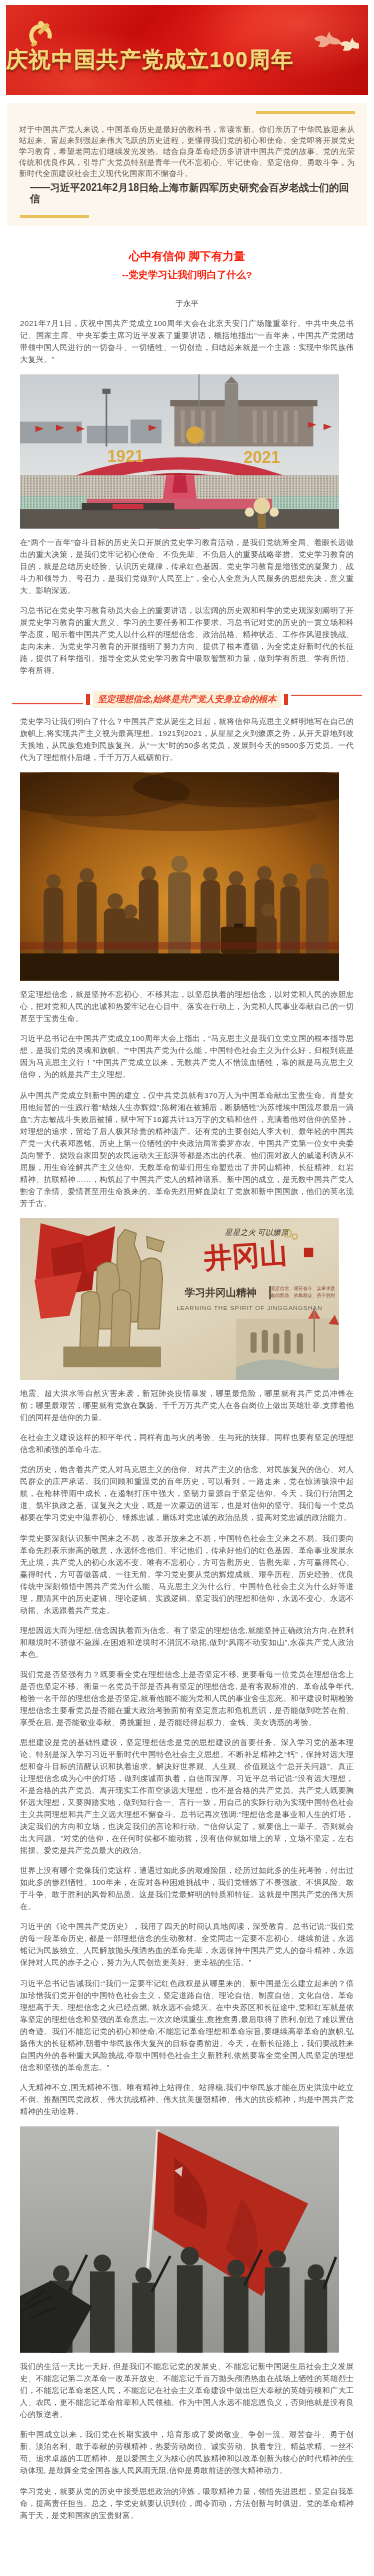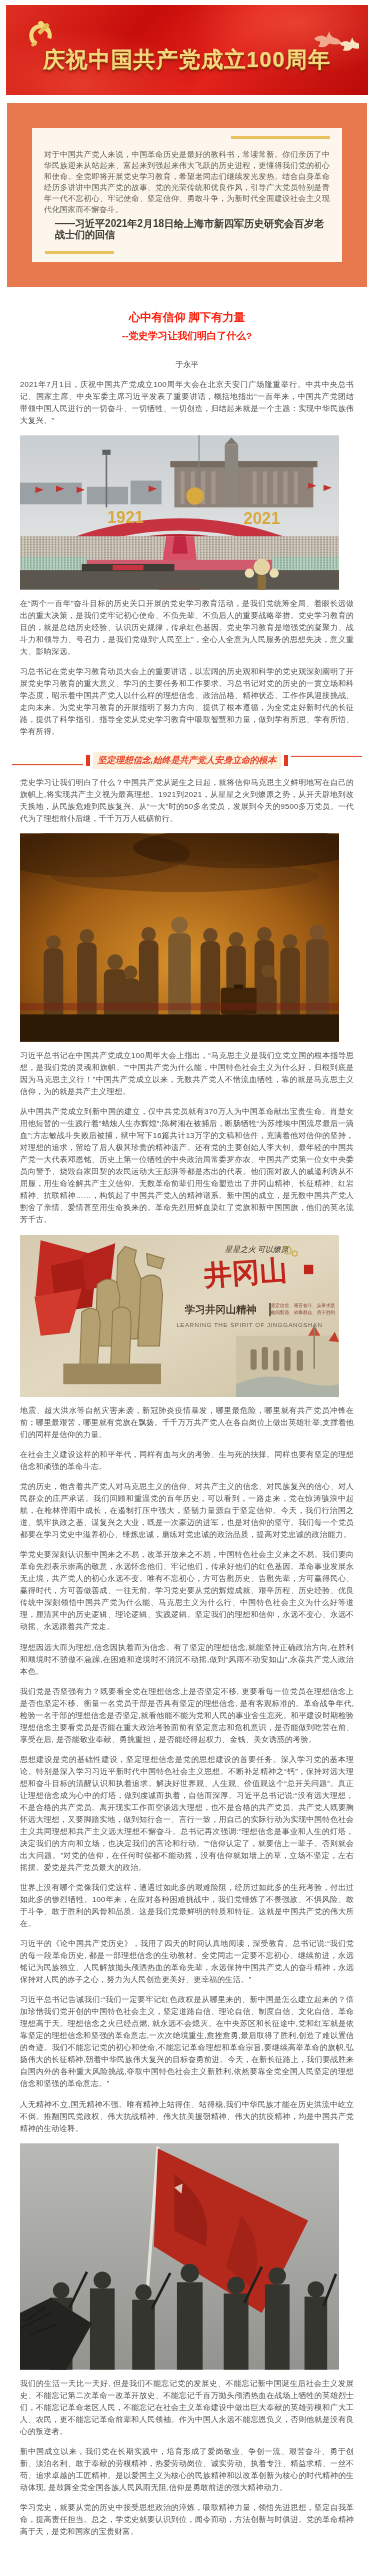--- a/index.html
+++ b/index.html
@@ -6,28 +6,28 @@
   body { width:374px; font-family:"Liberation Sans", sans-serif; }
   .page { width:374px; height:3984px; overflow:hidden; background:#fff; position:relative; }
 
   
   .banner { position:relative; margin:5.2px 6.2px 0; height:90px; overflow:hidden;
             background:linear-gradient(130deg,#e03024 0%,#c70d0a 35%,#e2221b 60%,#b90b08 100%); }
   .banner:before { content:""; position:absolute; left:-31px; bottom:-46px; width:216px; height:113px;
             background:radial-gradient(ellipse at center, rgba(255,96,70,.55), rgba(255,96,70,0) 70%); border-radius:50%; }
   .banner:after  { content:""; position:absolute; right:-41px; top:-36px; width:222px; height:108px;
             background:radial-gradient(ellipse at center, rgba(255,120,90,.40), rgba(255,120,90,0) 70%); border-radius:50%; }
-  .banner-title { position:absolute; z-index:3; left:0; right:0; top:40px; margin:0; text-align:center;
+  .banner-title { position:absolute; z-index:3; left:0; right:0; top:40px; margin:0; text-align:left;
             font-size:21.6px; font-weight:bold; letter-spacing:1px; color:#f6d77c;
             text-shadow:0 1px 0 #8a4006, 0 2.1px 2.6px rgba(60,10,0,.55), 0 -0.5px 0 #fff3c4; }
   .banner-emblem { position:absolute; z-index:3; left:20.6px; top:15.5px; }
   .banner-doves  { position:absolute; z-index:3; right:9.3px; top:19.6px; }
 
   
-  .quote-wrap { margin:8.2px 6.7px 0; background:#e8794e; padding:25px; }
+  .quote-wrap { margin:8.2px 6.7px 0; background:#e8794e; padding:0;border-radius:21px; }
   .quote-inner { position:relative; background:#fcf6ec; padding:20.6px 12.4px 21.6px; }
   .qbar-top { position:absolute; top:7.7px; right:12.4px; width:99px; height:3.1px; background:#eac25d; }
   .qbar-bottom { position:absolute; bottom:7.7px; left:13.4px; width:69px; height:3.1px; background:#eac25d; }
   .quote-text { margin:0; font-size:7.7px; line-height:11px; letter-spacing:0.2px; color:#5f5b52; text-align:justify; }
   .quote-attr { margin:3.1px 0 0; padding-left:1.1em; font-size:10px; line-height:11px; font-weight:bold; color:#3f3d36; }
 
   
   .article { padding:0 20px; }
   .article-title { margin:23px 0 0; text-align:center; font-size:11.3px; font-weight:bold; color:#fb200d; }
   .article-subtitle { margin:5.2px 0 0; text-align:center; font-size:9.8px; font-weight:bold; color:#fb200d; }
@@ -231,20 +231,21 @@
                 <circle cx="482" cy="268" r="13" fill="#6e4a22"></circle>
                 <rect x="465" y="280" width="34" height="94" rx="10"></rect>
               </g>
       </g>
       <rect x="390" y="300" width="70" height="52" rx="6" fill="#402508"></rect>
       <rect x="416" y="294" width="18" height="8" fill="#2e1a05"></rect>
       <rect x="0" y="330" width="620" height="14" fill="#7a1f16" opacity="0.45"></rect>
       <rect x="0" y="352" width="620" height="53" fill="#2c1906"></rect>
     </svg>
   </figure>
+<p class="para">坚定理想信念，就是坚持不忘初心、不移其志，以坚忍执着的理想信念，以对党和人民的赤胆忠心，把对党和人民的忠诚和热爱牢记在心目中、落实在行动上，为党和人民事业奉献自己的一切甚至于宝贵生命。</p>
         <p class="para">习近平总书记在中国共产党成立100周年大会上指出，“马克思主义是我们立党立国的根本指导思想，是我们党的灵魂和旗帜。”“中国共产党为什么能，中国特色社会主义为什么好，归根到底是因为马克思主义行！”中国共产党成立以来，无数共产党人不惜流血牺牲，靠的就是马克思主义信仰，为的就是共产主义理想。</p>
         <p class="para">从中国共产党成立到新中国的建立，仅中共党员就有370万人为中国革命献出宝贵生命。肖楚女用他短暂的一生践行着“蜡烛人生亦辉煌”;陈树湘在被捕后，断肠牺牲“为苏维埃中国流尽最后一滴血”;方志敏战斗失败后被捕，狱中写下16篇共计13万字的文稿和信件，充满着他对信仰的坚持，对理想的追求，留给了后人极其珍贵的精神遗产。还有党的主要创始人李大钊、最年轻的中国共产党一大代表邓恩铭、历史上第一位牺牲的中央政治局常委罗亦农、中国共产党第一位女中央委员向警予、烧毁自家田契的农民运动大王彭湃等都是杰出的代表。他们面对敌人的威逼利诱从不屈服，用生命诠解共产主义信仰。无数革命前辈们用生命塑造出了井冈山精神、长征精神、红岩精神、抗联精神……，构筑起了中国共产党人的精神谱系。新中国的成立，是无数中国共产党人割舍了亲情、爱情甚至用生命换来的。革命先烈用鲜血染红了党旗和新中国国旗，他们的英名流芳千古。</p>
   <figure class="photo">
     <svg width="319" height="162" viewBox="0 0 620 315" xmlns="http://www.w3.org/2000/svg">
       <defs>
         <linearGradient id="paper3" x1="0" y1="0" x2="1" y2="1">
           <stop offset="0" stop-color="#d6cab0"></stop>
                 <stop offset="0.5" stop-color="#e2d8c0"></stop>
                 <stop offset="1" stop-color="#cfc2a4"></stop>
         </linearGradient>

